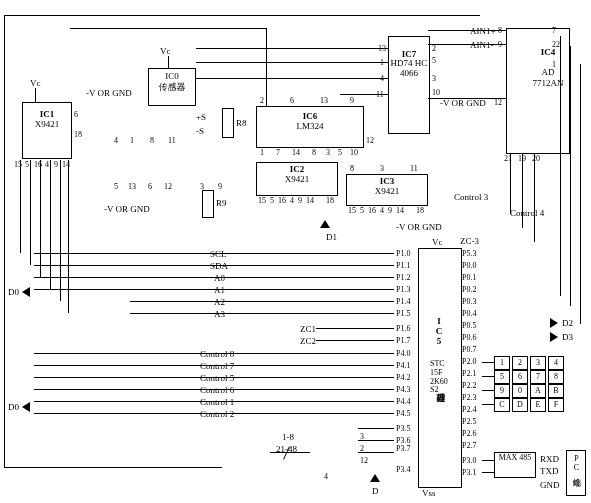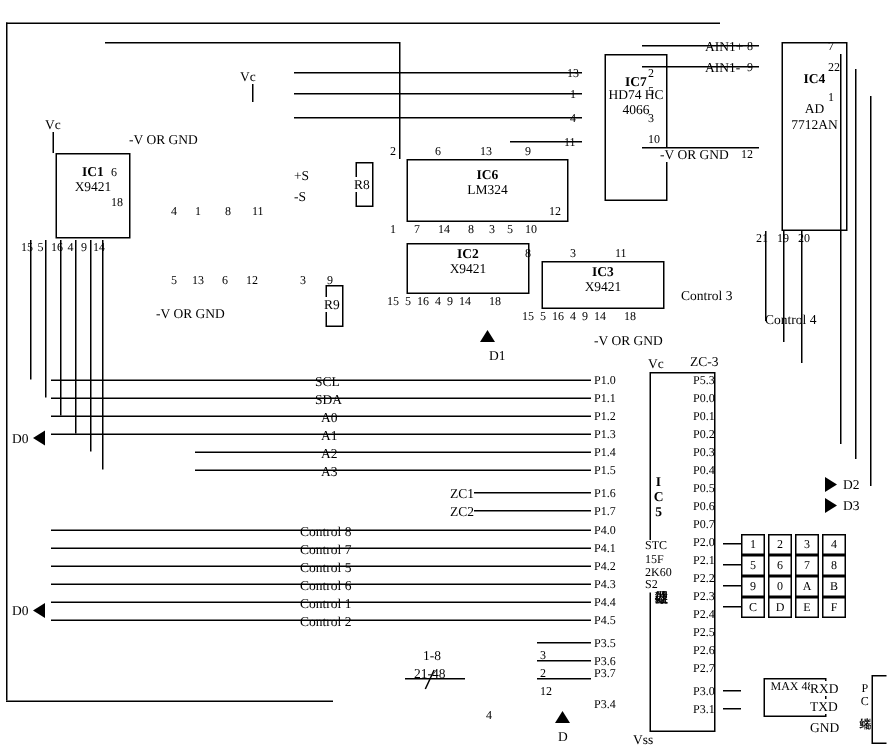--- a/index.html
+++ b/index.html
@@ -1,17 +1,17 @@
 <!DOCTYPE html>
 <html><head>
 <meta charset="utf-8">
 <style>
 body { margin:0; padding:0; font-family:"SimSun",serif; font-size:9px; background:#fff; }
 .canvas { position:relative; width:591px; height:503px; background:#fff; }
-.box { position:absolute; border:1.5px solid #000; background:#fff; text-align:center;margin-left:15px; }
+.box { position:absolute; border:1.5px solid #000; background:#fff; text-align:center; }
 .lbl { position:absolute; background:#fff; white-space:nowrap; }
 .vlbl { position:absolute; writing-mode:vertical-rl; text-orientation:upright; white-space:nowrap; }
 .hline { position:absolute; height:1px; background:#000; }
 .vline { position:absolute; width:1px; background:#000; }
 .pin { position:absolute; font-size:8px; }
 .tri { position:absolute; width:0; height:0; }
 .key { position:absolute; border:1px solid #000; width:14px; height:12px; font-size:8px; text-align:center; line-height:12px; }
 </style>
 </head>
 <body>
@@ -30,20 +30,24 @@
 <div class="vline" style="left:35px;top:88px;height:14px"></div>
 <span class="pin" style="left:74px;top:110px">6</span>
 <span class="pin" style="left:74px;top:130px">18</span>
 <span class="pin" style="left:14px;top:160px">15</span>
 <span class="pin" style="left:25px;top:160px">5</span>
 <span class="pin" style="left:34px;top:160px">16</span>
 <span class="pin" style="left:45px;top:160px">4</span>
 <span class="pin" style="left:54px;top:160px">9</span>
 <span class="pin" style="left:62px;top:160px">14</span>
 
+<div class="box" style="left:148px;top:68px;width:46px;height:36px;">
+  <div style="margin-top:2px">IC0</div>
+  <div>传感器</div>
+</div>
 <span class="lbl" style="left:160px;top:46px">Vc</span>
 <div class="vline" style="left:168px;top:56px;height:12px"></div>
 <span class="lbl" style="left:86px;top:88px">-V OR GND</span>
 
 <span class="lbl" style="left:196px;top:112px">+S</span>
 <span class="lbl" style="left:196px;top:126px">-S</span>
 <span class="pin" style="left:114px;top:136px">4</span>
 <span class="pin" style="left:130px;top:136px">1</span>
 <span class="pin" style="left:150px;top:136px">8</span>
 <span class="pin" style="left:168px;top:136px">11</span>
@@ -111,21 +115,21 @@
 </div>
 <span class="pin" style="left:378px;top:44px">13</span>
 <span class="pin" style="left:380px;top:58px">1</span>
 <span class="pin" style="left:380px;top:74px">4</span>
 <span class="pin" style="left:376px;top:90px">11</span>
 <span class="pin" style="left:432px;top:44px">2</span>
 <span class="pin" style="left:432px;top:56px">5</span>
 <span class="pin" style="left:432px;top:74px">3</span>
 <span class="pin" style="left:432px;top:88px">10</span>
 
-<div class="box" style="left:506px;top:28px;width:42px;height:124px;">
+<div class="box" style="left:506px;top:28px;width:42px;height:124px;padding-left:20px;">
   <div style="margin-top:18px;font-weight:bold">IC4</div>
   <div style="margin-top:10px;line-height:1.2">AD<br>7712AN</div>
 </div>
 <span class="lbl" style="left:470px;top:26px">AIN1+</span>
 <span class="lbl" style="left:470px;top:40px">AIN1-</span>
 <span class="lbl" style="left:440px;top:98px">-V OR GND</span>
 <span class="pin" style="left:498px;top:26px">8</span>
 <span class="pin" style="left:498px;top:40px">9</span>
 <span class="pin" style="left:494px;top:98px">12</span>
 <span class="pin" style="left:552px;top:26px">7</span>

